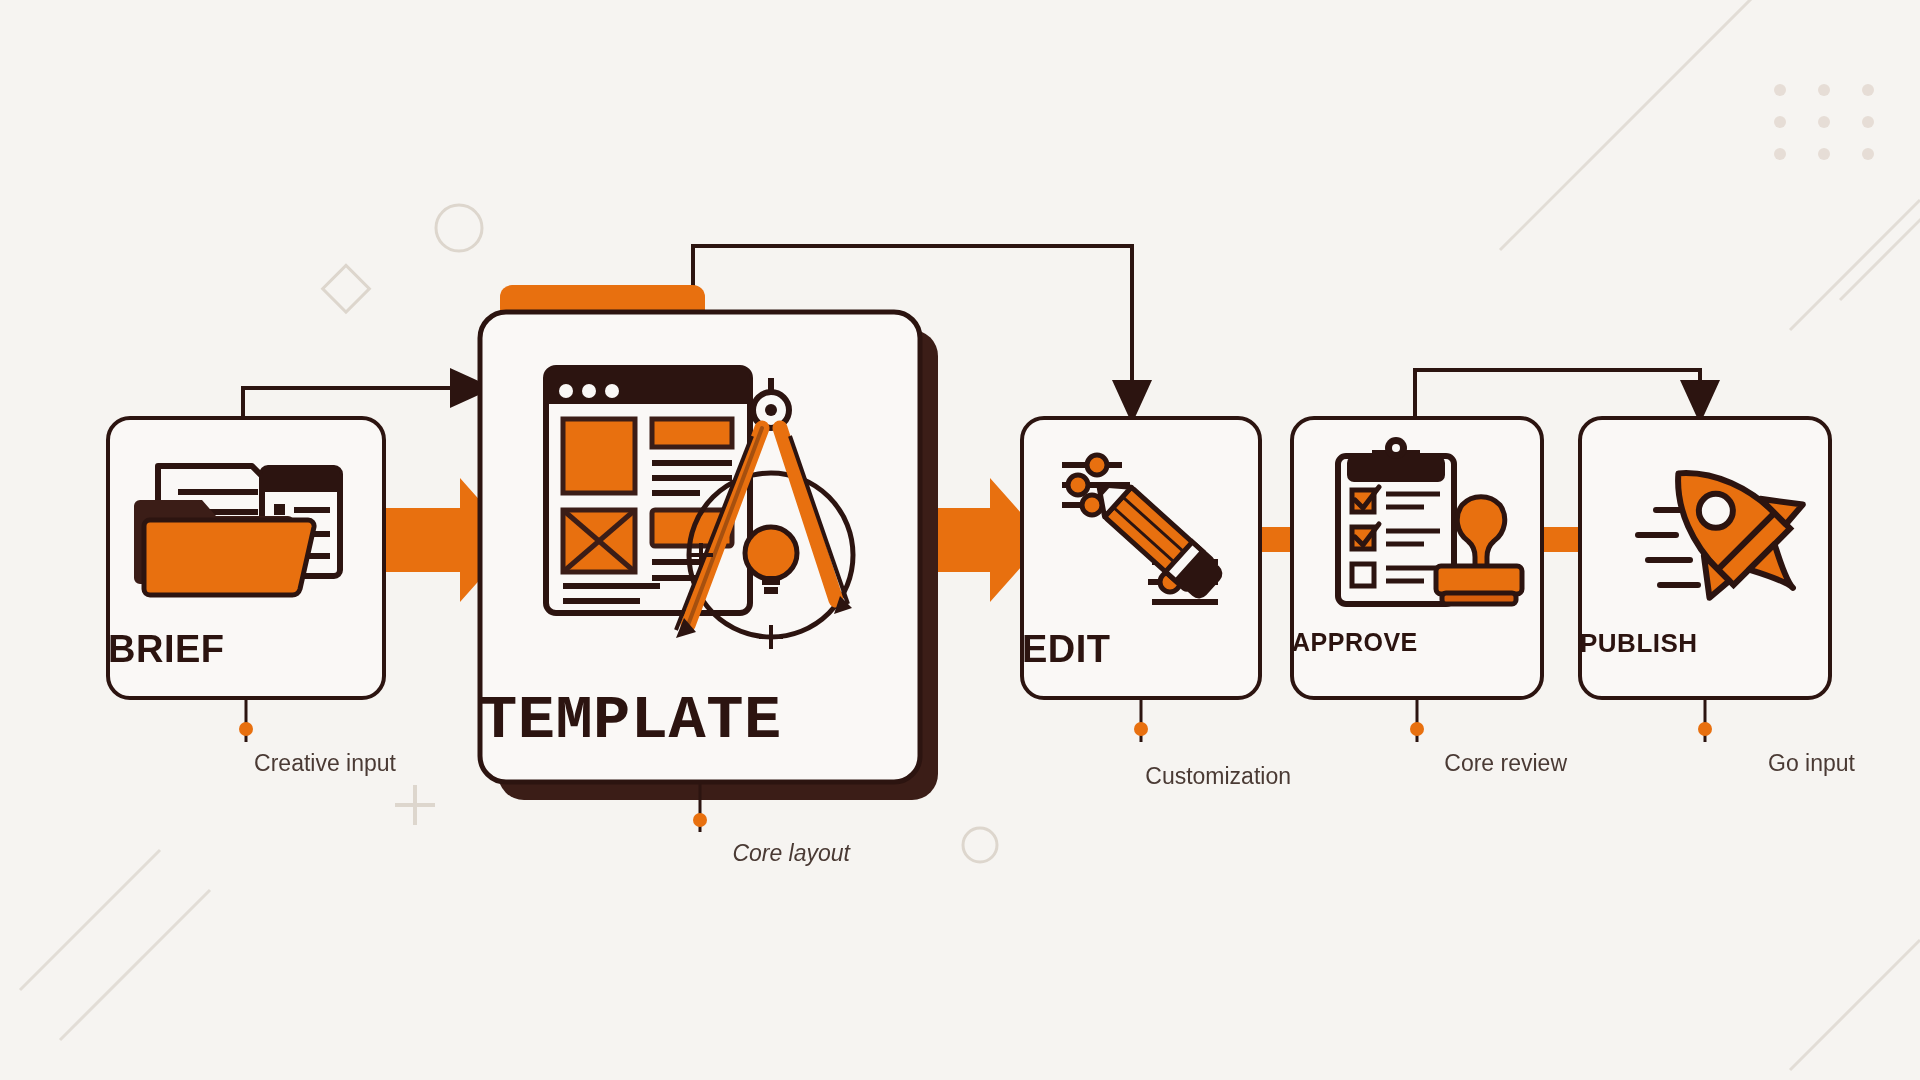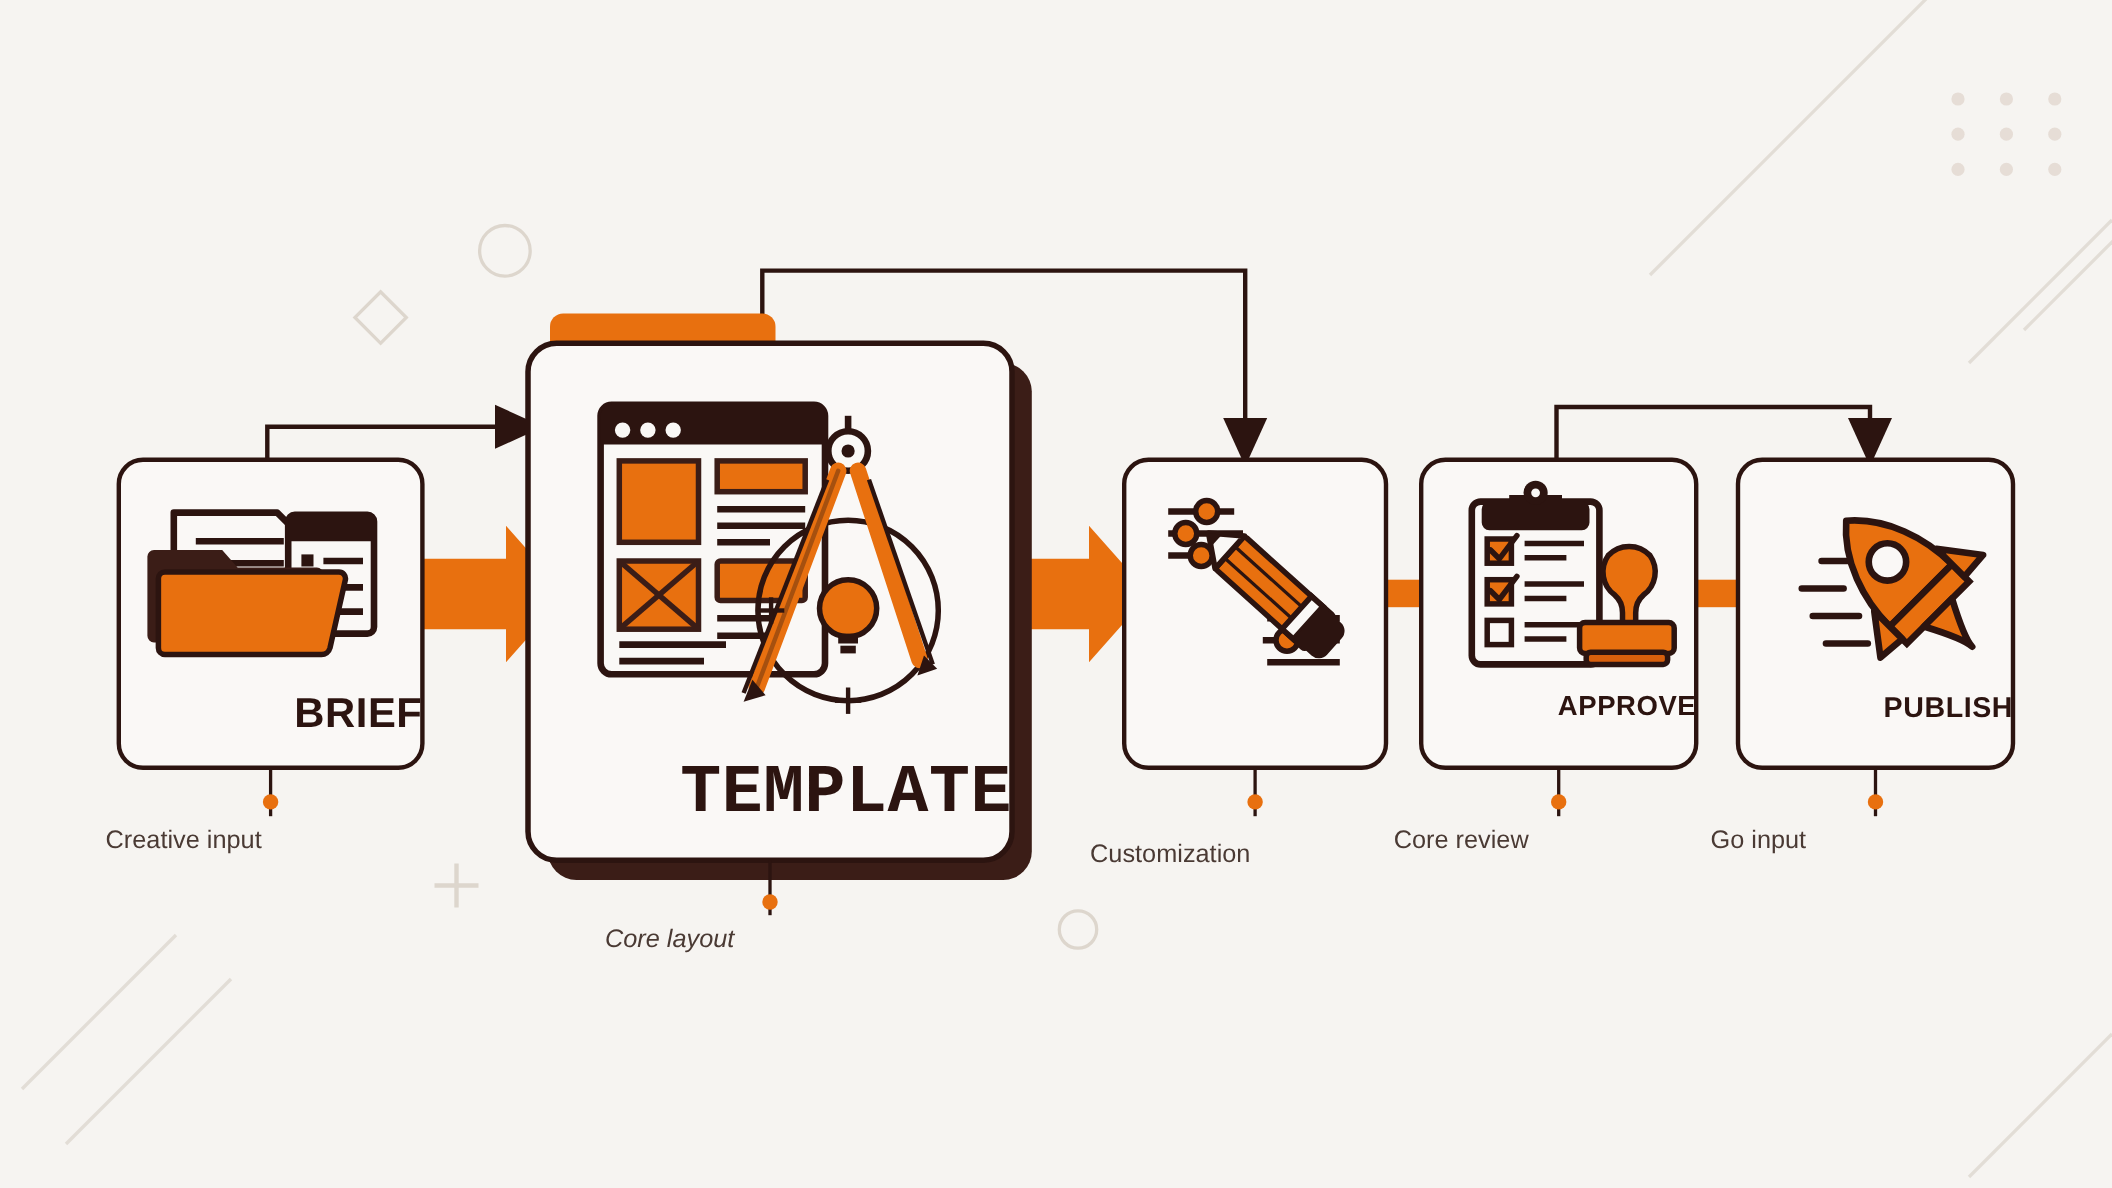--- a/index.html
+++ b/index.html
@@ -15,28 +15,28 @@
   #stage {
     position: absolute;
     inset: 0;
     width: 1920px;
     height: 1080px;
   }
   svg.layer { position:absolute; left:0; top:0; width:1920px; height:1080px; }
   .card-title {
     position: absolute;
     width: 100%;
-    text-align: right;
+    text-align: left;
     font-weight: bold;
     color: #2c1410;
     letter-spacing: 0.5px;
   }
   .sub-label {
     position:absolute;
-    text-align:left;
+    text-align:right;
     color:#4a3a34;
     font-size:23px;
     white-space:nowrap;
   }
 </style>
 </head>
 <body style="background: rgb(246, 244, 241);">
 
 <div id="stage">
 
@@ -212,20 +212,21 @@
         <rect x="1108" y="512" width="110" height="40" rx="3" fill="#e8700f" stroke="#2c1410" stroke-width="5"></rect>
         <line x1="1108" y1="525" x2="1218" y2="525" stroke="#2c1410" stroke-width="3"></line>
         <line x1="1108" y1="539" x2="1218" y2="539" stroke="#2c1410" stroke-width="3"></line>
         <rect x="1190" y="512" width="14" height="40" fill="#faf8f6" stroke="#2c1410" stroke-width="5"></rect>
         <path d="M1204 512 h22 a10 10 0 0 1 10 10 v20 a10 10 0 0 1 -10 10 h-22 z" fill="#2c1410"></path>
         <path d="M1108 512 L 1082 532 L 1108 552 Z" fill="#faf8f6" stroke="#2c1410" stroke-width="5" stroke-linejoin="round"></path>
         <path d="M1092 525 L 1082 532 L 1092 540 Z" fill="#2c1410"></path>
       </g>
     </g>
   </svg>
+  <div class="card-title" style="left:1022px; top:628px; width:238px; font-size:38px;">EDIT</div>
 
   <svg class="layer" viewBox="0 0 1920 1080">
     <rect x="1292" y="418" width="250" height="280" rx="22" fill="#faf8f6" stroke="#2c1410" stroke-width="4"></rect>
     <g>
 
       <rect x="1338" y="456" width="116" height="148" rx="8" fill="#faf8f6" stroke="#2c1410" stroke-width="6"></rect>
       <path d="M1372 450 h48 v6 h18 a7 7 0 0 1 7 7 v12 a7 7 0 0 1 -7 7 h-84 a7 7 0 0 1 -7 -7 v-12 a7 7 0 0 1 7 -7 h18 z" fill="#2c1410"></path>
       <circle cx="1396" cy="448" r="11" fill="#2c1410"></circle>
       <circle cx="1396" cy="448" r="4" fill="#faf8f6"></circle>
 

